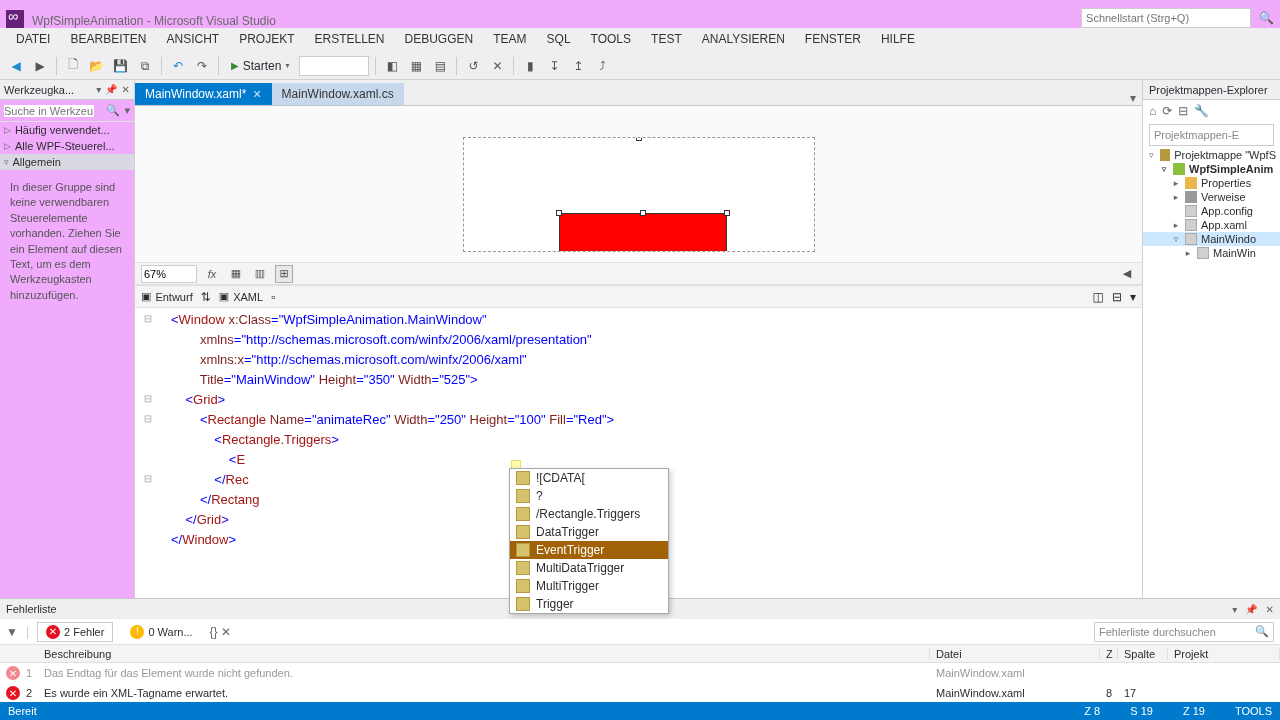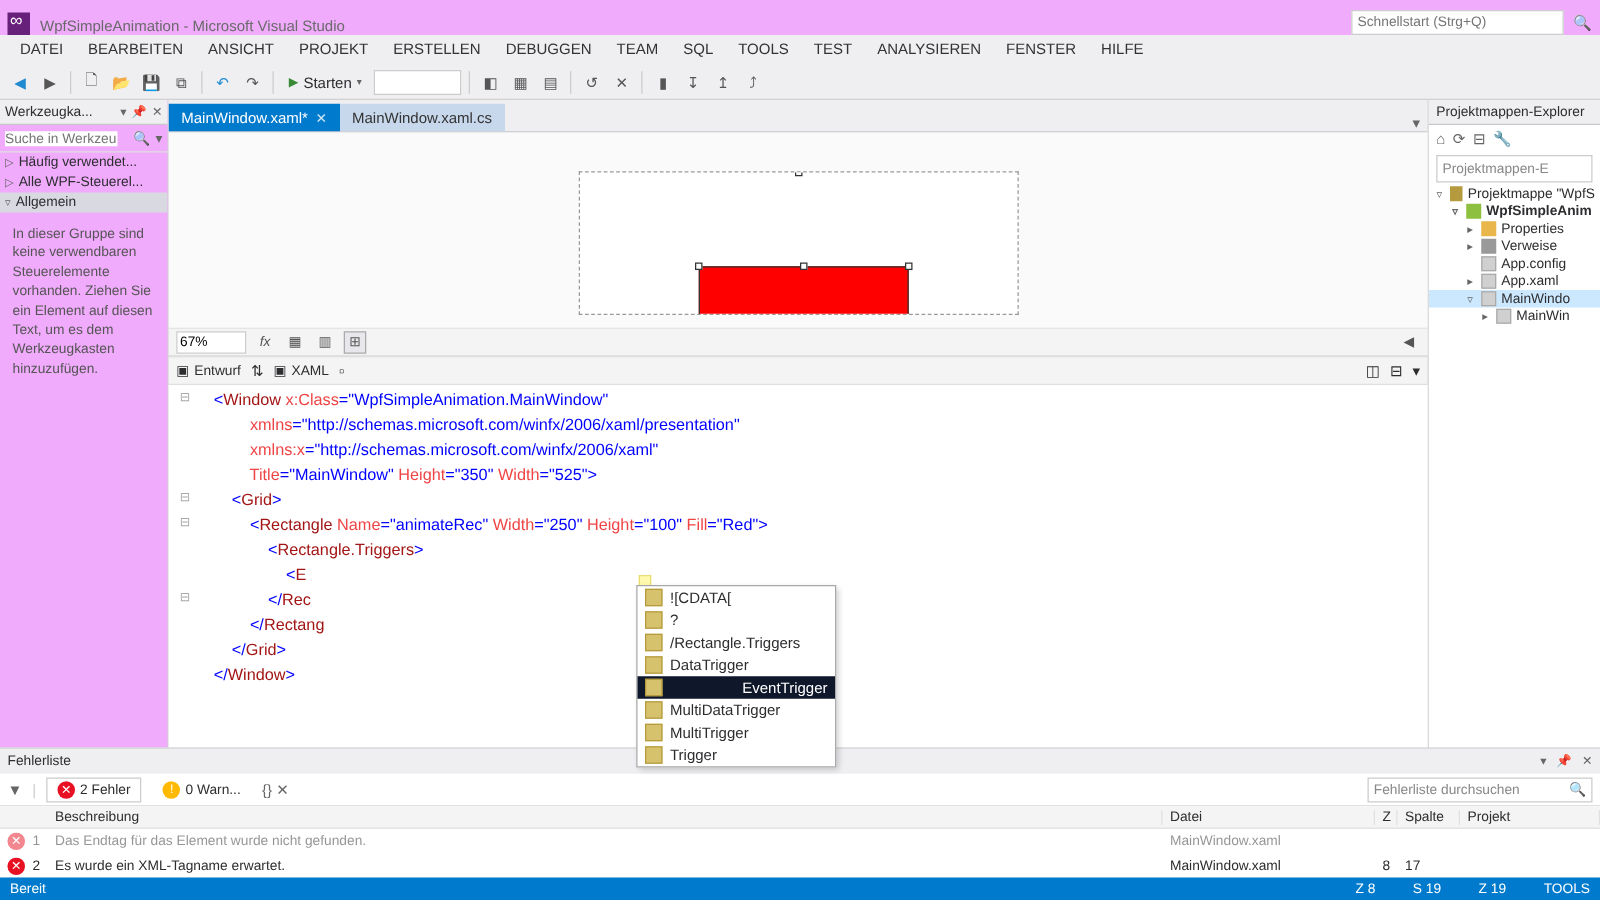--- a/index.html
+++ b/index.html
@@ -72,27 +72,27 @@
 .split-header .item { display: flex; align-items: center; gap: 4px; font-size: 11px; }
 .split-header .fill { flex: 1; }
 
 
 .code-editor { flex: 1; display: flex; position: relative; background: #fff; font-family: Consolas, monospace; font-size: 13px; }
 .gutter { width: 26px; background: #fff; border-right: 0; }
 .gutter .fold { height: 20px; display: flex; align-items: center; justify-content: center; color: #aaa; font-size: 10px; cursor: pointer; }
 .code-lines { flex: 1; position: relative; padding: 4px 0 4px 10px; overflow: hidden; }
 .line { height: 20px; white-space: pre; }
 .t-tag { color: #a31515; }
-.t-attr { color: #ef4444; }
+.t-attr { color: #7f1d1d; }
 .t-str { color: #0000ff; }
 .t-punct { color: #0000ff; }
 
 .intellisense { position: absolute; left: 348px; top: 160px; background: #fff; border: 1px solid #a8a8a8; box-shadow: 2px 2px 5px rgba(0,0,0,0.2); font-size: 12px; font-family: "Segoe UI"; min-width: 160px; z-index: 50; }
 .intellisense .row { padding: 2px 6px; display: flex; align-items: center; gap: 6px; }
-.intellisense .row.sel { background: #0f172a; color: #fff; justify-content: space-between; }
+.intellisense .row.sel { background: #a16207; color: #fff; }
 .intellisense .ic { width: 14px; height: 14px; background: #d6c26c; border: 1px solid #b59b3e; display: inline-block; }
 .intellisense .row.sel .ic { background: #d6c26c; }
 .caret-hl { position: absolute; left: 350px; top: 152px; width: 10px; height: 18px; background: rgba(255,245,120,0.6); border: 1px solid #e8dd70; z-index: 5; }
 
 .code-bottom { height: 20px; display: flex; align-items: center; padding: 0 6px; background: #f4f4f4; border-top: 1px solid #e0e0e0; }
 .zoom-sel2 { width: 56px; height: 16px; border: 1px solid #ccc; font-size: 11px; background: #fff; padding: 0 2px; }
 
 
 .right-panel { width: 138px; background: #fff; border-left: 1px solid #d0d0d0; display: flex; flex-direction: column; }
 .panel-header { background: #efeff2; height: 20px; display: flex; align-items: center; padding: 0 6px; font-size: 11px; border-bottom: 1px solid #c7c7cb; }

